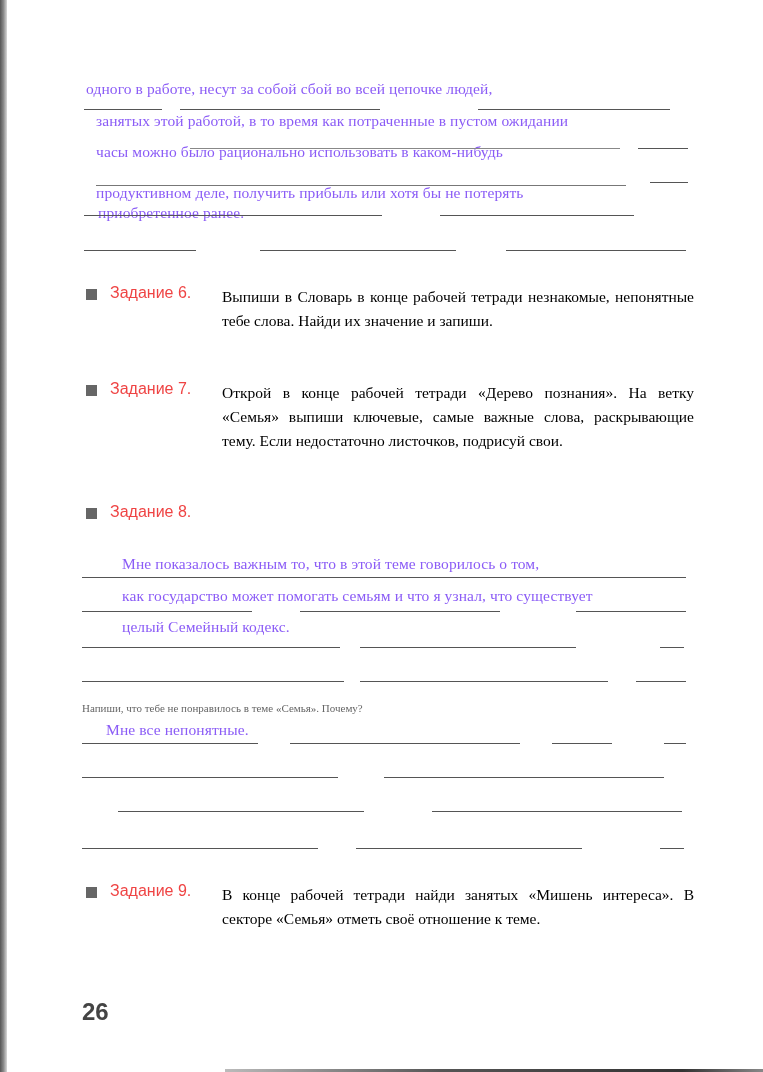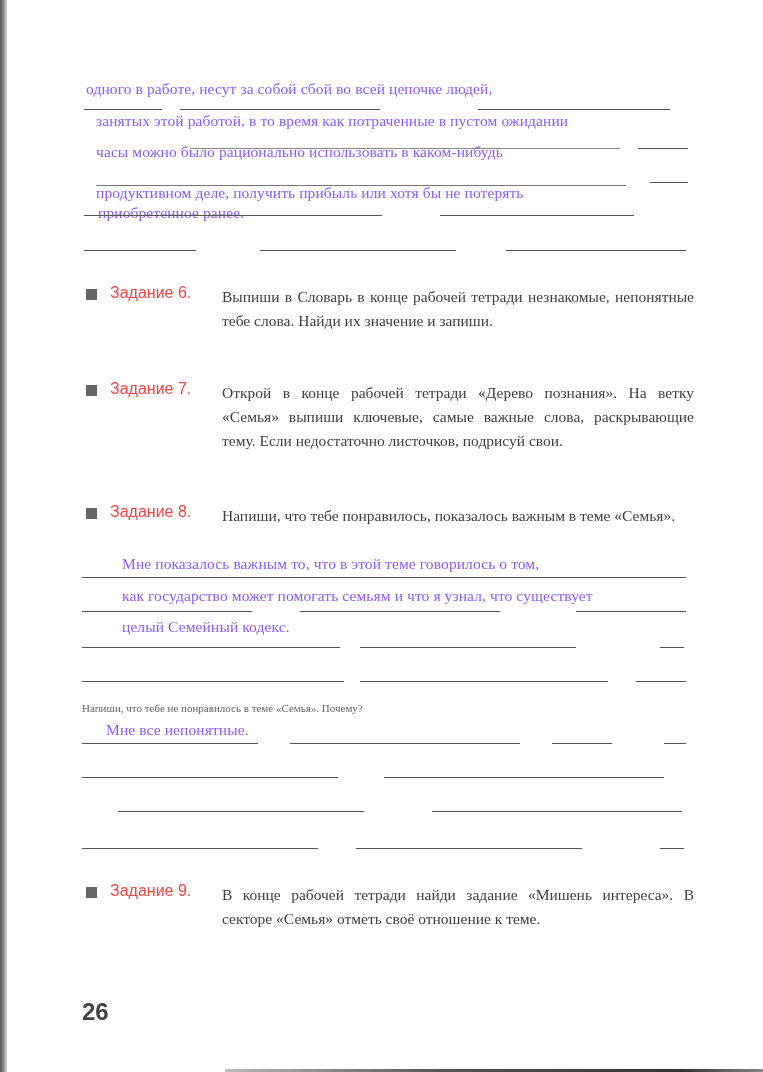--- a/index.html
+++ b/index.html
@@ -60,21 +60,21 @@
       color: #ef4444;
       white-space: nowrap;
     }
     .task .text {
       position: absolute;
       left: 136px; top: 1px;
       width: 472px;
       font-family: "Liberation Serif", serif;
       font-size: 15.5px;
       line-height: 24px;
-      color: #404040;
+      color: #000000;
       text-align: justify;
     }
     .plain-q {
       position: absolute;
       left: 82px; top: 702px;
       font-family: "Liberation Serif", serif;
       font-size: 11px;
       color: #666;
       white-space: nowrap;
     }
@@ -121,21 +121,20 @@
 
 <div class="task" style="top:380px; height:96px;">
   <div class="bullet"></div>
   <div class="label">Задание 7.</div>
   <div class="text">Открой в конце рабочей тетради «Дерево познания». На ветку «Семья» выпиши ключевые, самые важные слова, раскрывающие тему. Если недостаточно листочков, подрисуй свои.</div>
 </div>
 
 <div class="task" style="top:503px; height:48px;">
   <div class="bullet"></div>
   <div class="label">Задание 8.</div>
-  <div class="text">Напиши, что тебе понравилось, показалось важным в теме «Семья».</div>
 </div>
 
 <div>
   <div class="hw" style="left:122px; top:555px;">Мне показалось важным то, что в этой теме говорилось о том,</div>
   <div class="hw" style="left:122px; top:587px;">как государство может помогать семьям и что я узнал, что существует</div>
   <div class="hw" style="left:122px; top:618px;">целый Семейный кодекс.</div>
 
   <div class="line" style="left:82px; top:577px; width:604px;"></div>
   <div class="line" style="left:82px; top:611px; width:170px;"></div>
   <div class="line" style="left:300px; top:611px; width:200px;"></div>
@@ -161,18 +160,18 @@
   <div class="line" style="left:118px; top:811px; width:246px;"></div>
   <div class="line" style="left:432px; top:811px; width:250px;"></div>
   <div class="line" style="left:82px; top:848px; width:236px;"></div>
   <div class="line" style="left:356px; top:848px; width:226px;"></div>
   <div class="line" style="left:660px; top:848px; width:24px;"></div>
 </div>
 
 <div class="task" style="top:882px; height:48px;">
   <div class="bullet"></div>
   <div class="label">Задание 9.</div>
-  <div class="text">В конце рабочей тетради найди задание «Мишень интереса». В секторе «Семья» отметь своё отношение к теме.</div>
+  <div class="text">В конце рабочей тетради найди занятых «Мишень интереса». В секторе «Семья» отметь своё отношение к теме.</div>
 </div>
 
 <div class="page-number">26</div>
 
 <div class="page-edge-bottom"></div>
 
 </body></html>

